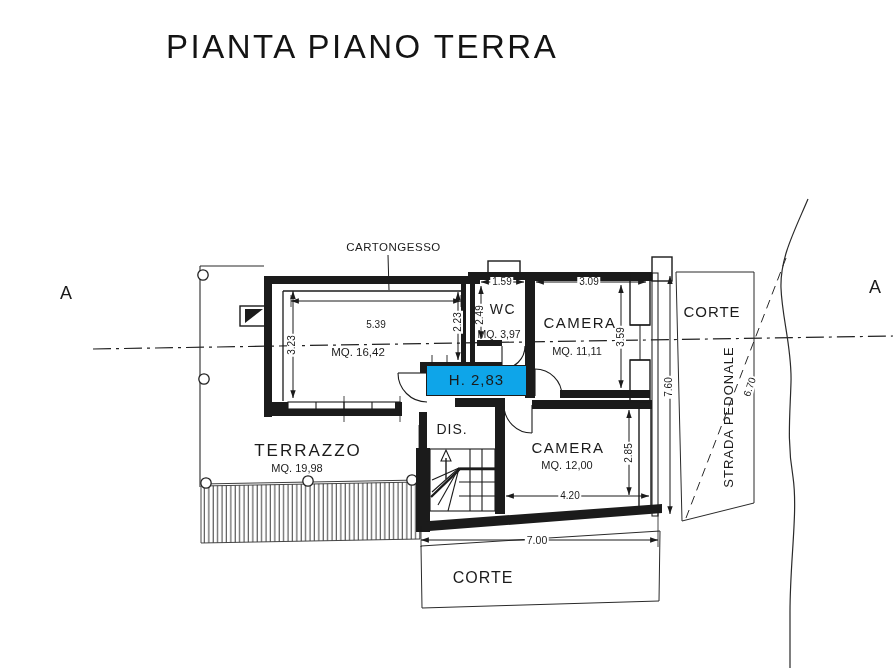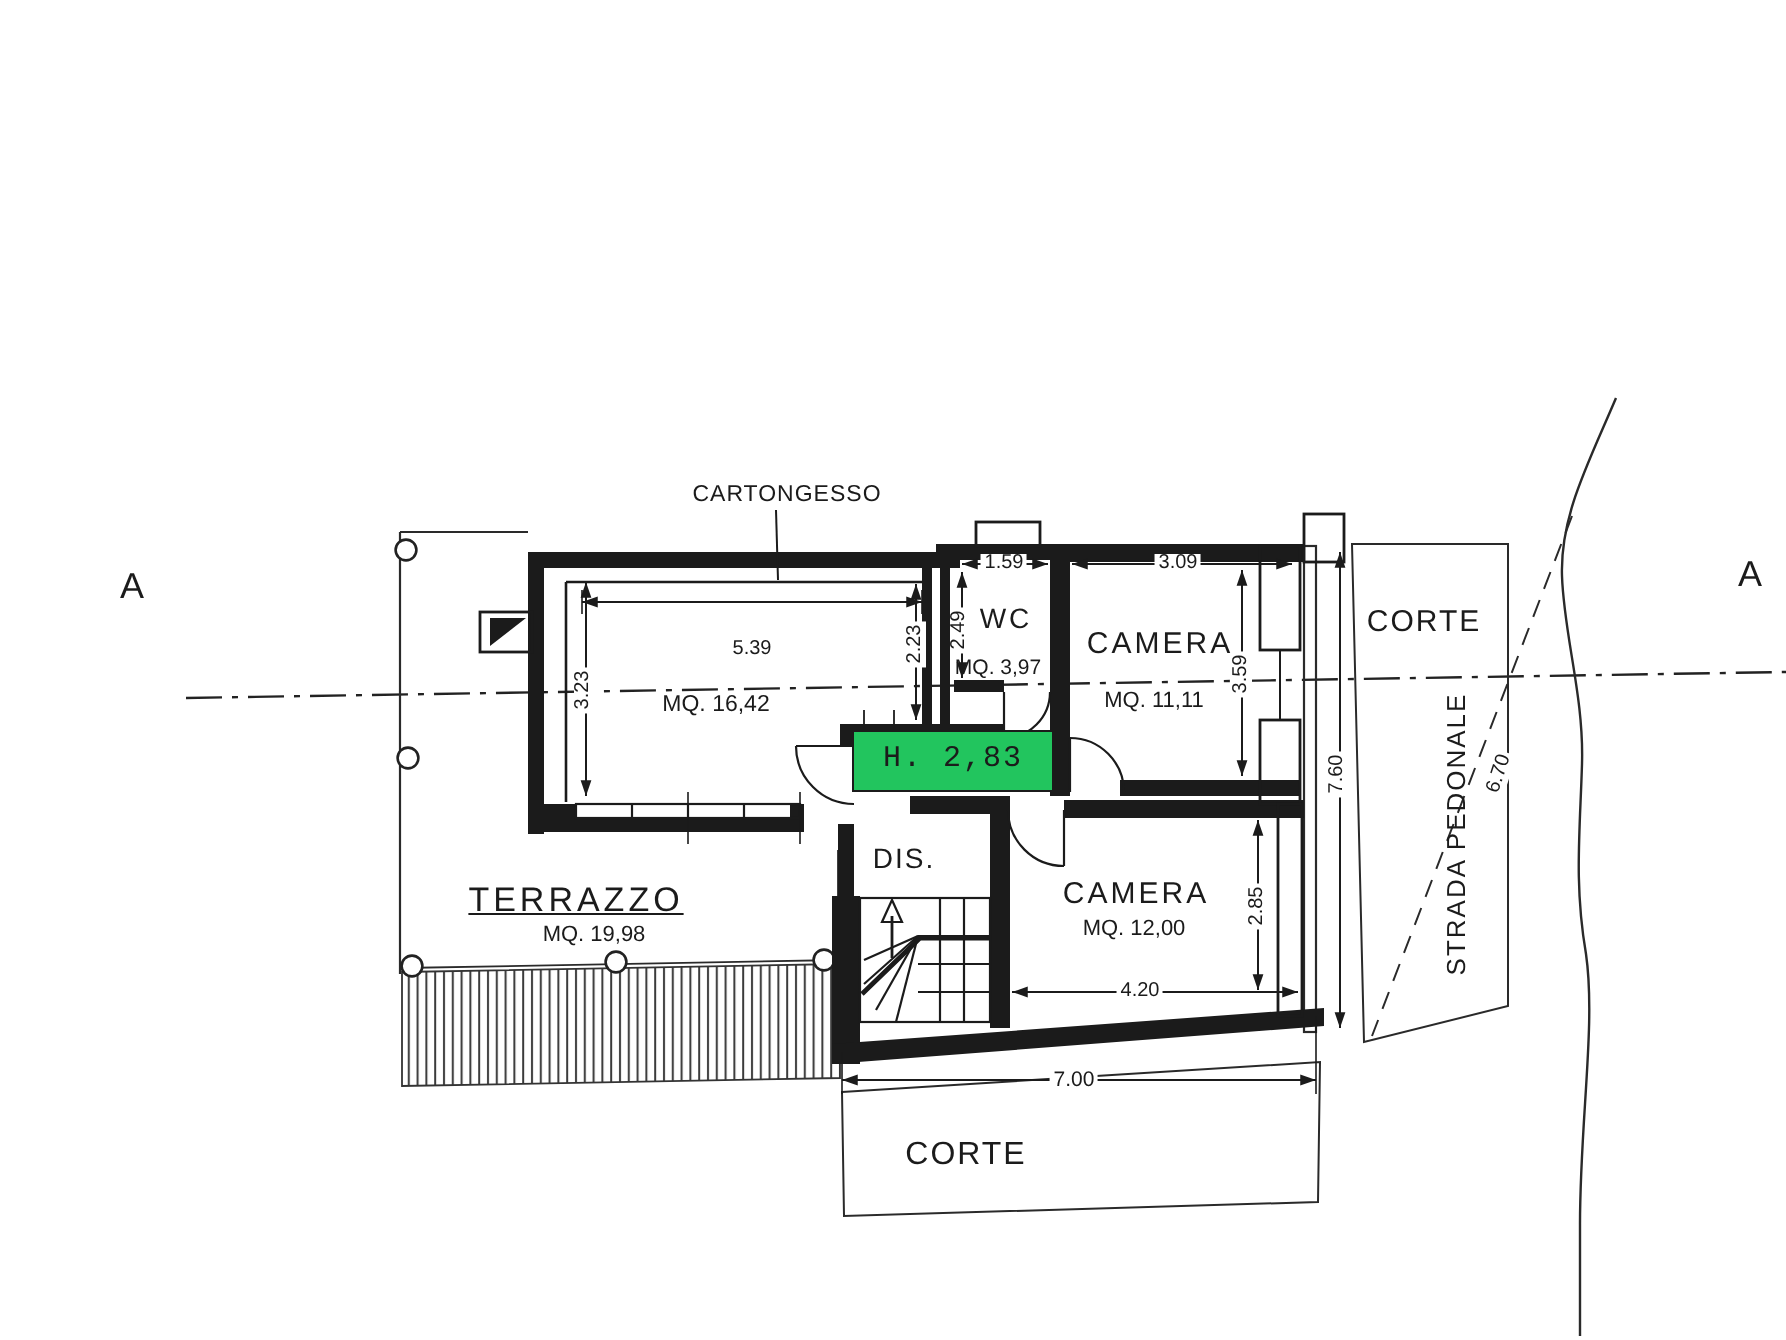--- a/index.html
+++ b/index.html
@@ -20,22 +20,22 @@
   .small{font-size:11.5px;}
   .room{font-size:15px;letter-spacing:1.5px;}
   .room-big{font-size:17px;letter-spacing:2px;}
   .area{font-size:11px;}
   .dim{font-size:10px;background:#ffffff;padding:0 2px;}
   .rot{transform:translate(-50%,-50%) rotate(-90deg);}
   .rot72{transform:translate(-50%,-50%) rotate(-72deg);}
   .amark{font-size:18px;}
   .hallbox{
     position:absolute;left:426px;top:365px;width:101px;height:31px;
-    background:#22c55e;border:1.6px solid #1b1b1b;box-sizing:border-box;
-    text-align:center;line-height:28px;font-size:15px;letter-spacing:1px;font-family:Liberation Mono, monospace;
+    background:#0ea5e9;border:1.6px solid #1b1b1b;box-sizing:border-box;
+    text-align:center;line-height:28px;font-size:15px;letter-spacing:1px;
   }
 </style>
 </head>
 <body>
 
 <div id="stage">
 
   <svg id="plan-svg" width="893" height="670" viewBox="0 0 893 670">
     <defs>
       <marker id="arr" viewBox="0 0 8 6" refX="7" refY="3" markerWidth="9" markerHeight="7" markerUnits="userSpaceOnUse" orient="auto-start-reverse">
@@ -192,20 +192,21 @@
       <line x1="421" y1="540" x2="658" y2="540" marker-start="url(#arr)" marker-end="url(#arr)"></line>
       <g stroke-width="0.8">
         <line x1="421" y1="526" x2="421" y2="547"></line>
         <line x1="658" y1="508" x2="658" y2="547"></line>
         <line x1="291" y1="295" x2="291" y2="307"></line>
         <line x1="461" y1="295" x2="461" y2="307"></line>
       </g>
     </g>
   </svg>
 
+  <div class="label title" style="left:166px;top:30px;">PIANTA PIANO TERRA</div>
 
   <div class="label small" style="left:386px;top:248px;letter-spacing:0.5px;padding-left:15px;">CARTONGESSO</div>
 
   <div class="label amark" style="left:66px;top:293px;">A</div>
   <div class="label amark" style="left:875px;top:287px;">A</div>
 
   <div class="label area" style="left:358px;top:353px;font-size:11.5px;">MQ. 16,42</div>
   <div class="label dim" style="left:376px;top:301px;margin-top:24px;">5.39</div>
   <div class="label dim rot" style="left:292px;top:345px;">3.23</div>
   <div class="label dim rot" style="left:458px;top:322px;">2.23</div>
@@ -221,21 +222,21 @@
   <div class="label dim rot" style="left:621px;top:337px;">3.59</div>
 
   <div class="hallbox">H. 2,83</div>
 
   <div class="label room" style="left:452px;top:429px;font-size:14px;letter-spacing:1px;">DIS.</div>
   <div class="label room" style="left:568px;top:447px;">CAMERA</div>
   <div class="label area" style="left:567px;top:465px;">MQ. 12,00</div>
   <div class="label dim" style="left:570px;top:496px;">4.20</div>
   <div class="label dim rot" style="left:629px;top:453px;">2.85</div>
 
-  <div class="label room-big" style="left:288px;top:450px;text-decoration:underline;">TERRAZZO</div>
+  <div class="label room-big" style="left:308px;top:450px;">TERRAZZO</div>
   <div class="label area" style="left:297px;top:468px;">MQ. 19,98</div>
 
   <div class="label dim" style="left:537px;top:540px;font-size:10.5px;">7.00</div>
   <div class="label room" style="left:483px;top:578px;font-size:16px;letter-spacing:1px;">CORTE</div>
   <div class="label room" style="left:712px;top:311px;letter-spacing:1px;">CORTE</div>
   <div class="label rot" style="left:728px;top:417px;font-size:13px;letter-spacing:1px;">STRADA PEDONALE</div>
   <div class="label dim rot" style="left:669px;top:387px;">7.60</div>
   <div class="label dim rot72" style="left:750px;top:387px;">6.70</div>
 
 </div>

